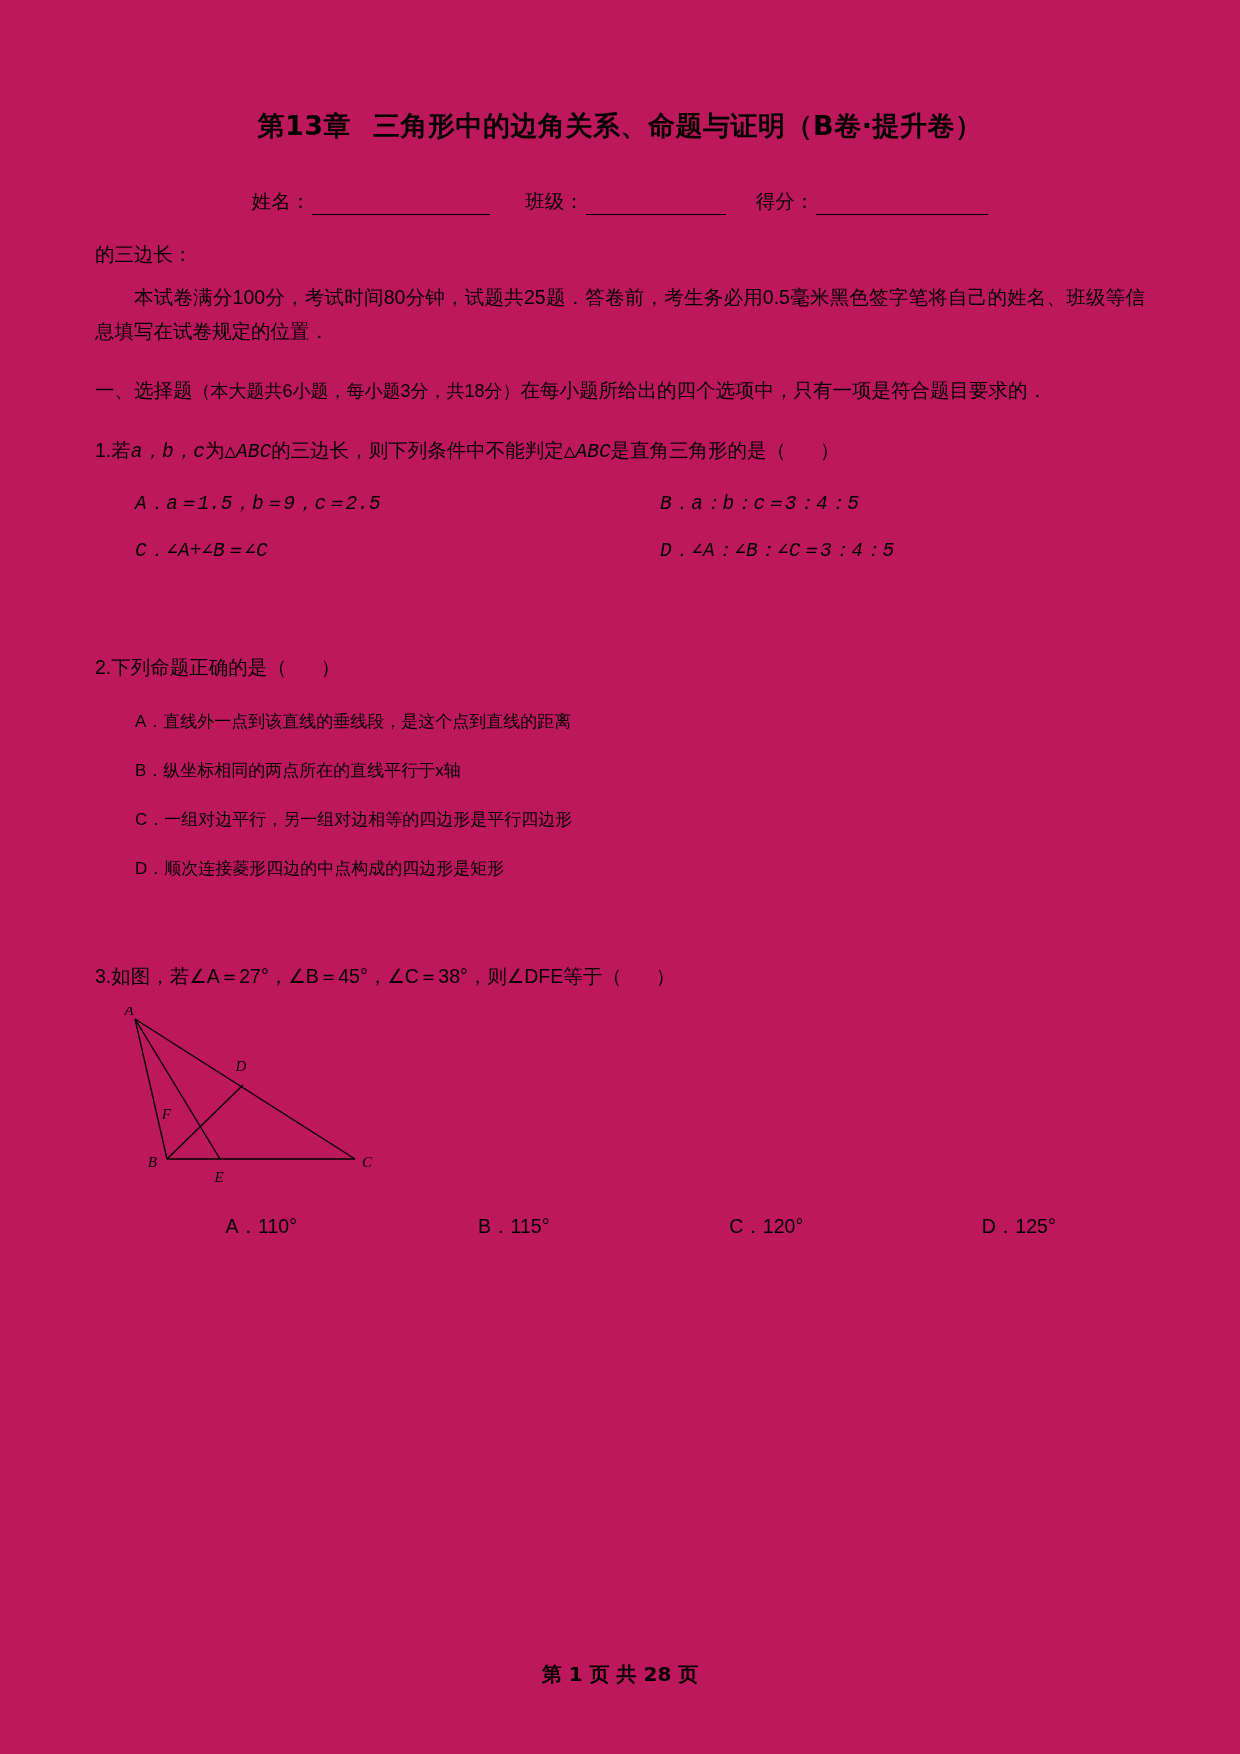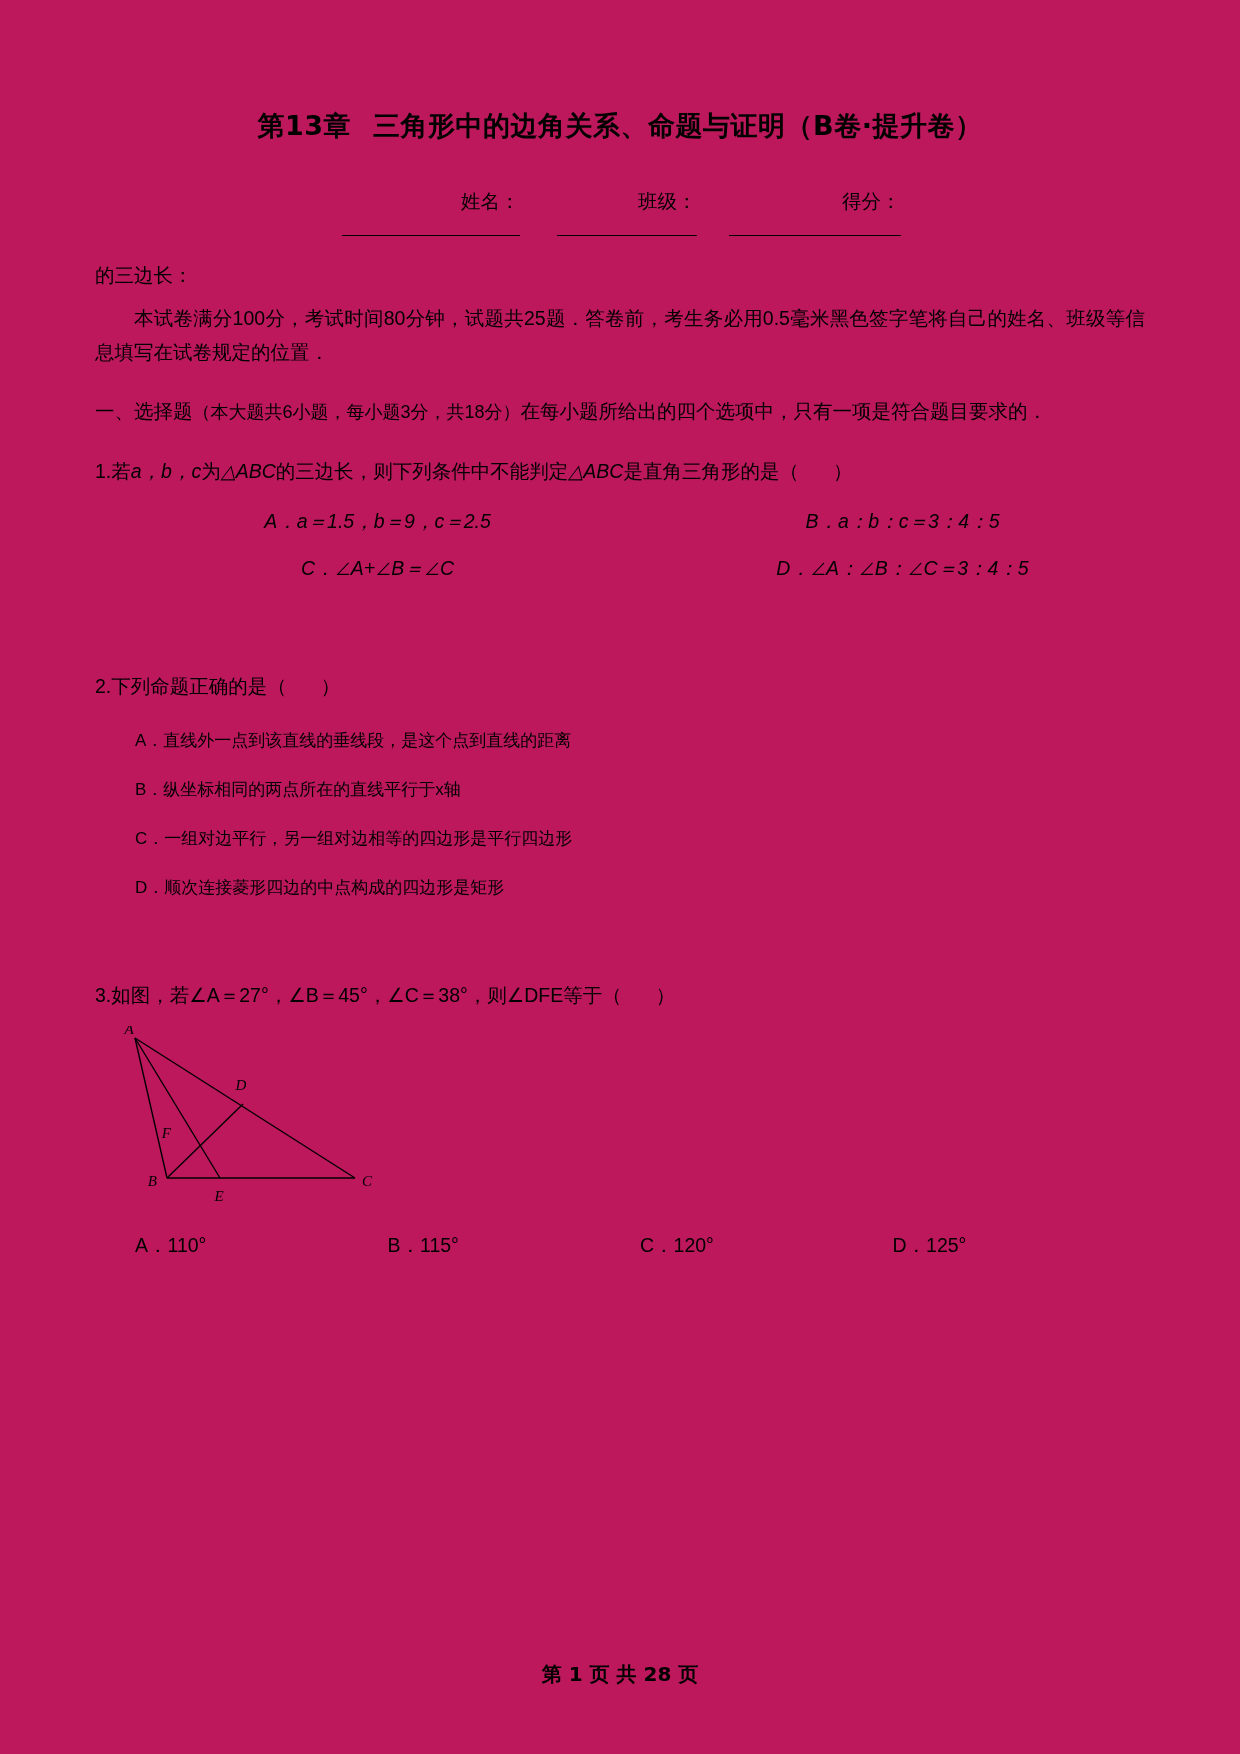--- a/index.html
+++ b/index.html
@@ -32,21 +32,21 @@
   }
   .title-gap { display: inline-block; width: 22px; }
 
   .id-line {
     margin-top: 44px;
     display: flex;
     justify-content: center;
     align-items: flex-end;
     font-size: 19.5px;
   }
-  .id-field { display: inline-flex; align-items: flex-end; flex-direction: column; }
+  .id-field { display: inline-flex; align-items: flex-end; }
   .id-label { white-space: nowrap; }
   .blank {
     display: inline-block;
     border-bottom: 1.6px solid #000;
     height: 20px;
     margin-left: 2px;
   }
   .blank.w-name { width: 178px; }
   .blank.w-class { width: 140px; }
   .blank.w-score { width: 172px; }
@@ -72,42 +72,42 @@
     line-height: 1.72;
     text-align: justify;
   }
   .small-paren { font-size: 18px; }
 
   .question {
     margin-top: 26px;
     font-size: 19.5px;
     line-height: 1.7;
   }
-  .it { font-style: italic; font-family: Liberation Sans, sans-serif; text-align: center; }
+  .it { font-style: italic; font-family: Liberation Mono, monospace; }
   .paren-blank { display: inline-block; width: 34px; }
 
   .opts-2col {
     margin-top: 20px;
     display: flex;
     font-size: 19.5px;
   }
   .opts-2col .opt { width: 50%; padding-left: 40px; box-sizing: border-box; }
   .opt-row {
     margin-top: 26px;
     padding-left: 40px;
     font-size: 17px;
   }
   .opts-4col {
     margin-top: 22px;
     display: flex;
     font-size: 19.5px;
     padding-left: 40px;
     box-sizing: border-box;
   }
-  .opts-4col .opt { width: 25%; }
+  .opts-4col .opt { width: 25%; text-align: center; }
 
   .figure {
     margin-top: 14px;
     padding-left: 20px;
   }
 
   .footer {
     position: absolute;
     left: 0;
     right: 0;

